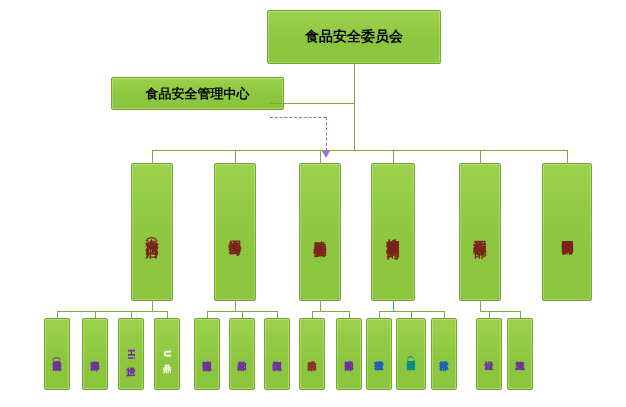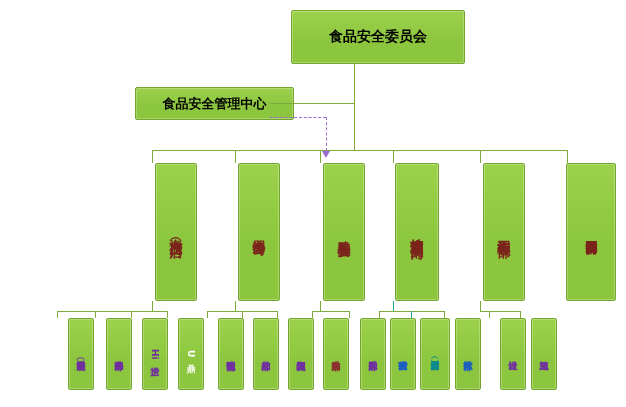--- a/index.html
+++ b/index.html
@@ -8,21 +8,20 @@
     font-family:"DejaVu Sans","Liberation Sans",sans-serif;
   }
   .box{
     position:absolute;
     background:linear-gradient(180deg,var(--pal-box_fill_light) 0%,var(--pal-box_fill) 60%);
     border:1px solid var(--pal-box_border);
     border-radius:2px;
     display:flex;align-items:center;justify-content:center;
     box-sizing:border-box;
     box-shadow:inset 0 0 0 1px rgba(255,255,255,0.25);
-    margin-left:24px;
   }
   .htext{font-weight:bold;color:#000;text-align:center;}
   .vtext{
     writing-mode:vertical-lr;
     font-weight:bold;
     color:var(--pal-dept_text);
     letter-spacing:1px;
     line-height:15px;
   }
   .child .vtext{font-weight:bold;letter-spacing:0;line-height:12px;}
@@ -39,21 +38,21 @@
 </style>
 </head>
 <body>
 
 <div id="stage">
 
   <div class="box" style="left:267px;top:10px;width:174px;height:54px;">
     <span class="htext" style="font-size:14px;">食品安全委员会</span>
   </div>
 
-  <div class="box" style="left:111px;top:87px;width:159px;height:33px;">
+  <div class="box" style="left:111px;top:77px;width:173px;height:33px;">
     <span class="htext" style="font-size:13px;">食品安全管理中心</span>
   </div>
 
   <div class="vline" style="left:354px;top:64px;height:86px;"></div>
   <div class="hline" style="left:270px;top:103px;width:84px;"></div>
   <div class="hline" style="left:152px;top:150px;width:415px;"></div>
   <div class="vline" style="left:152px;top:150px;height:13px;"></div>
   <div class="vline" style="left:235px;top:150px;height:13px;"></div>
   <div class="vline" style="left:320px;top:150px;height:13px;"></div>
   <div class="vline" style="left:393px;top:150px;height:13px;"></div>

